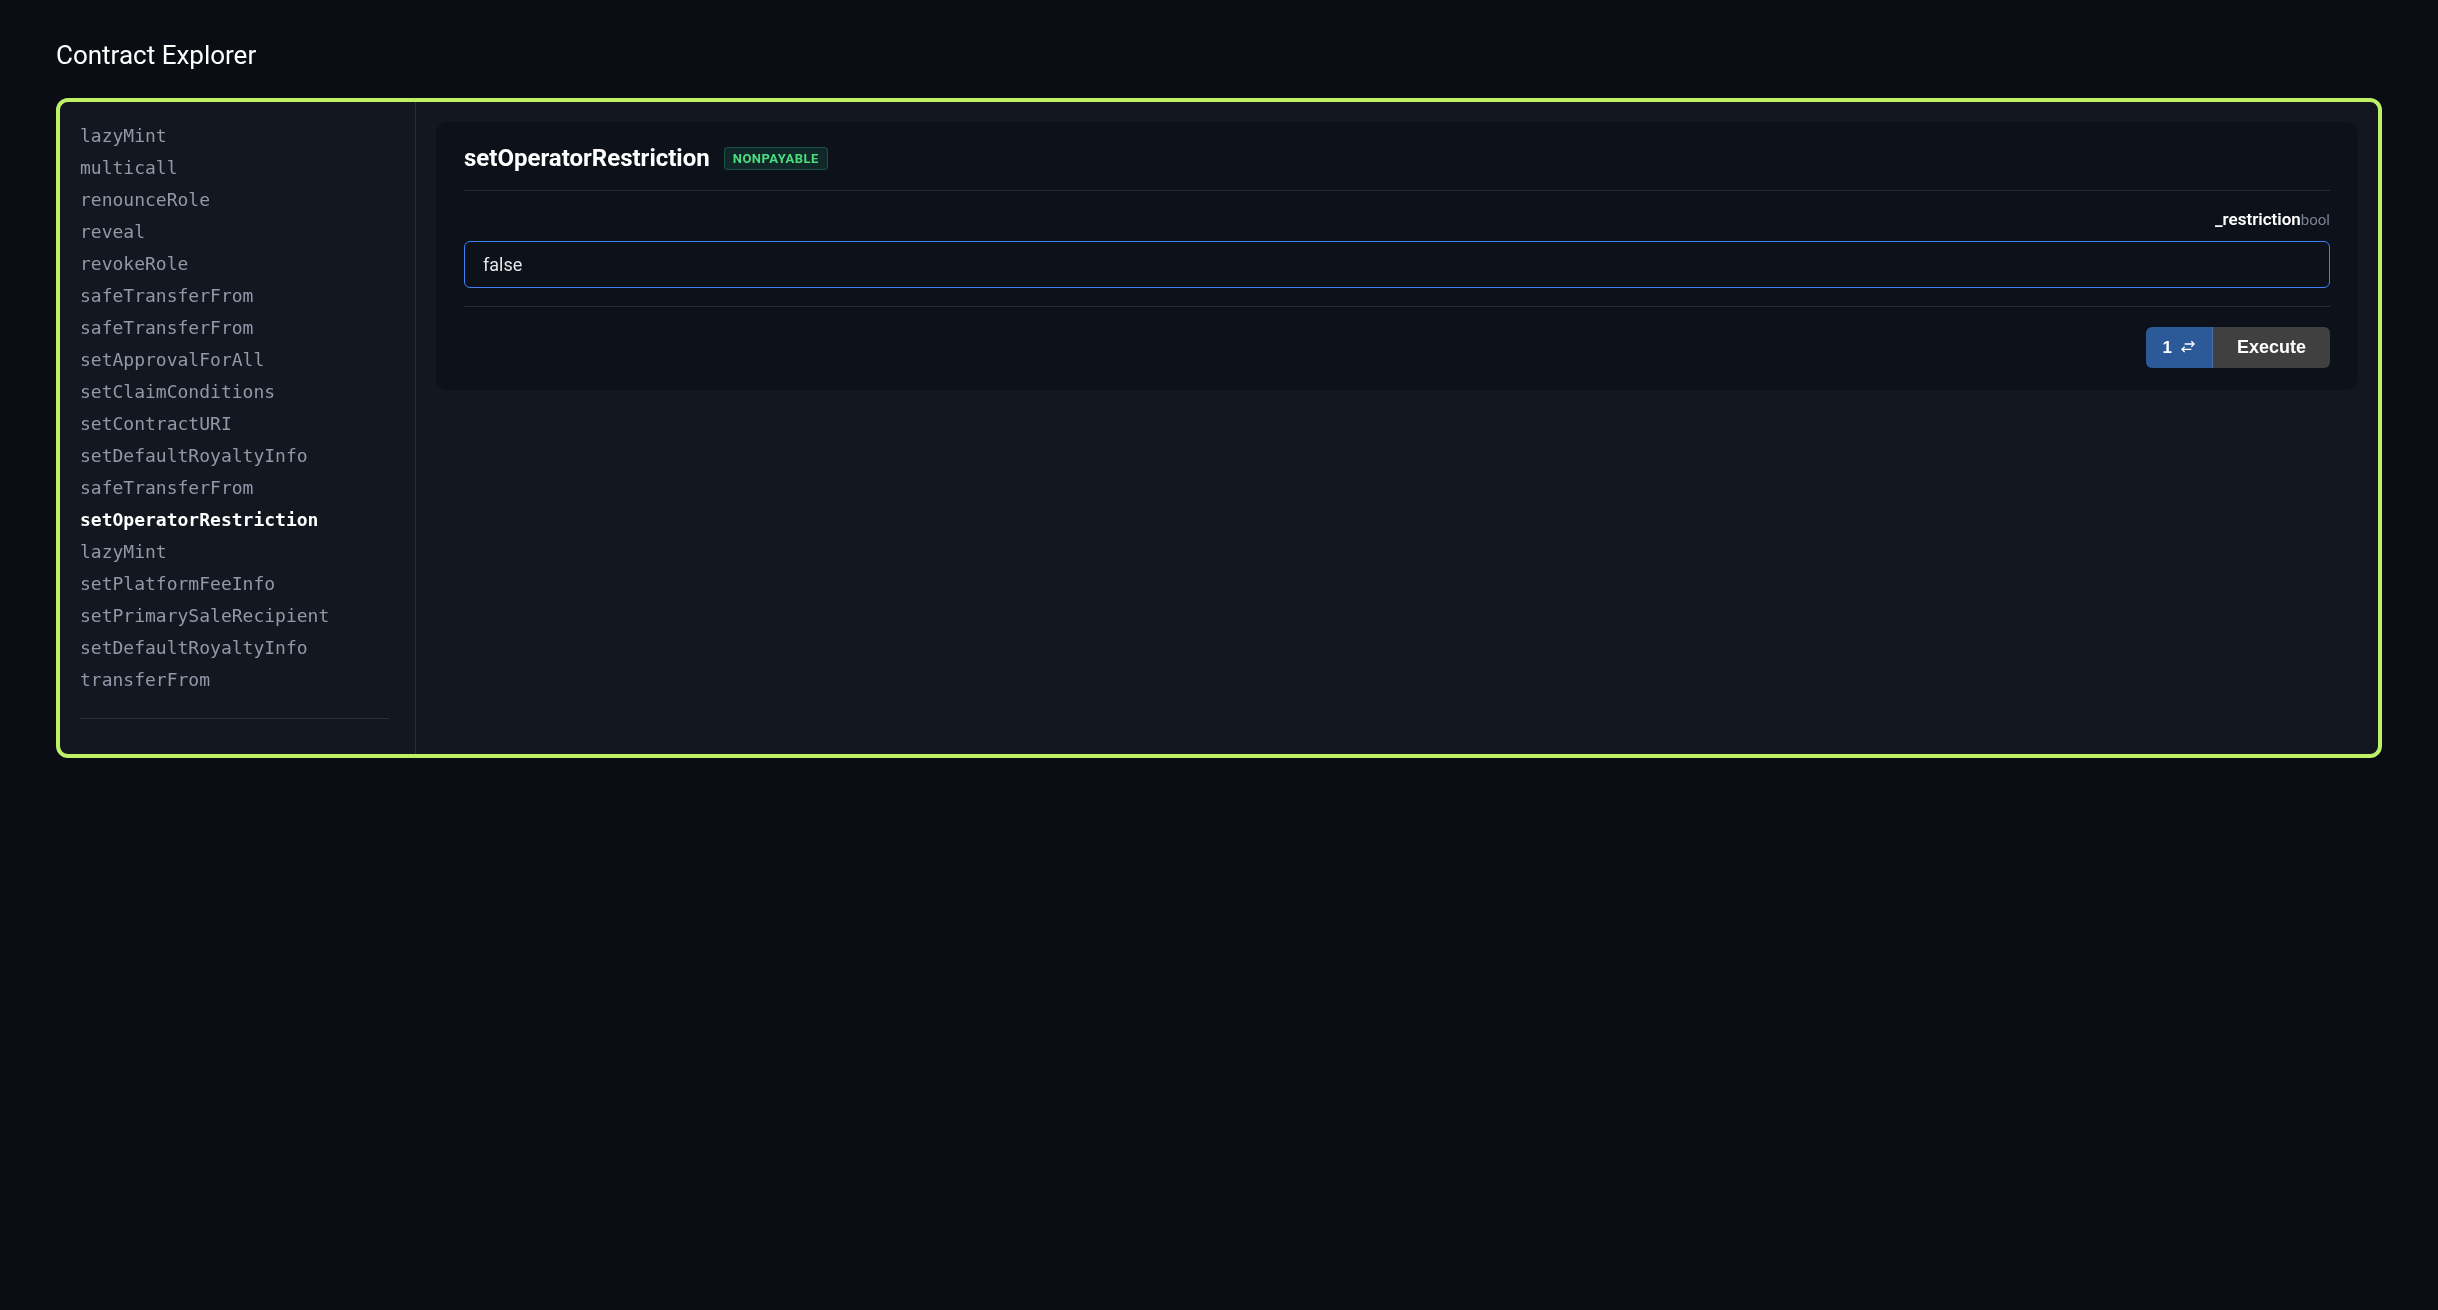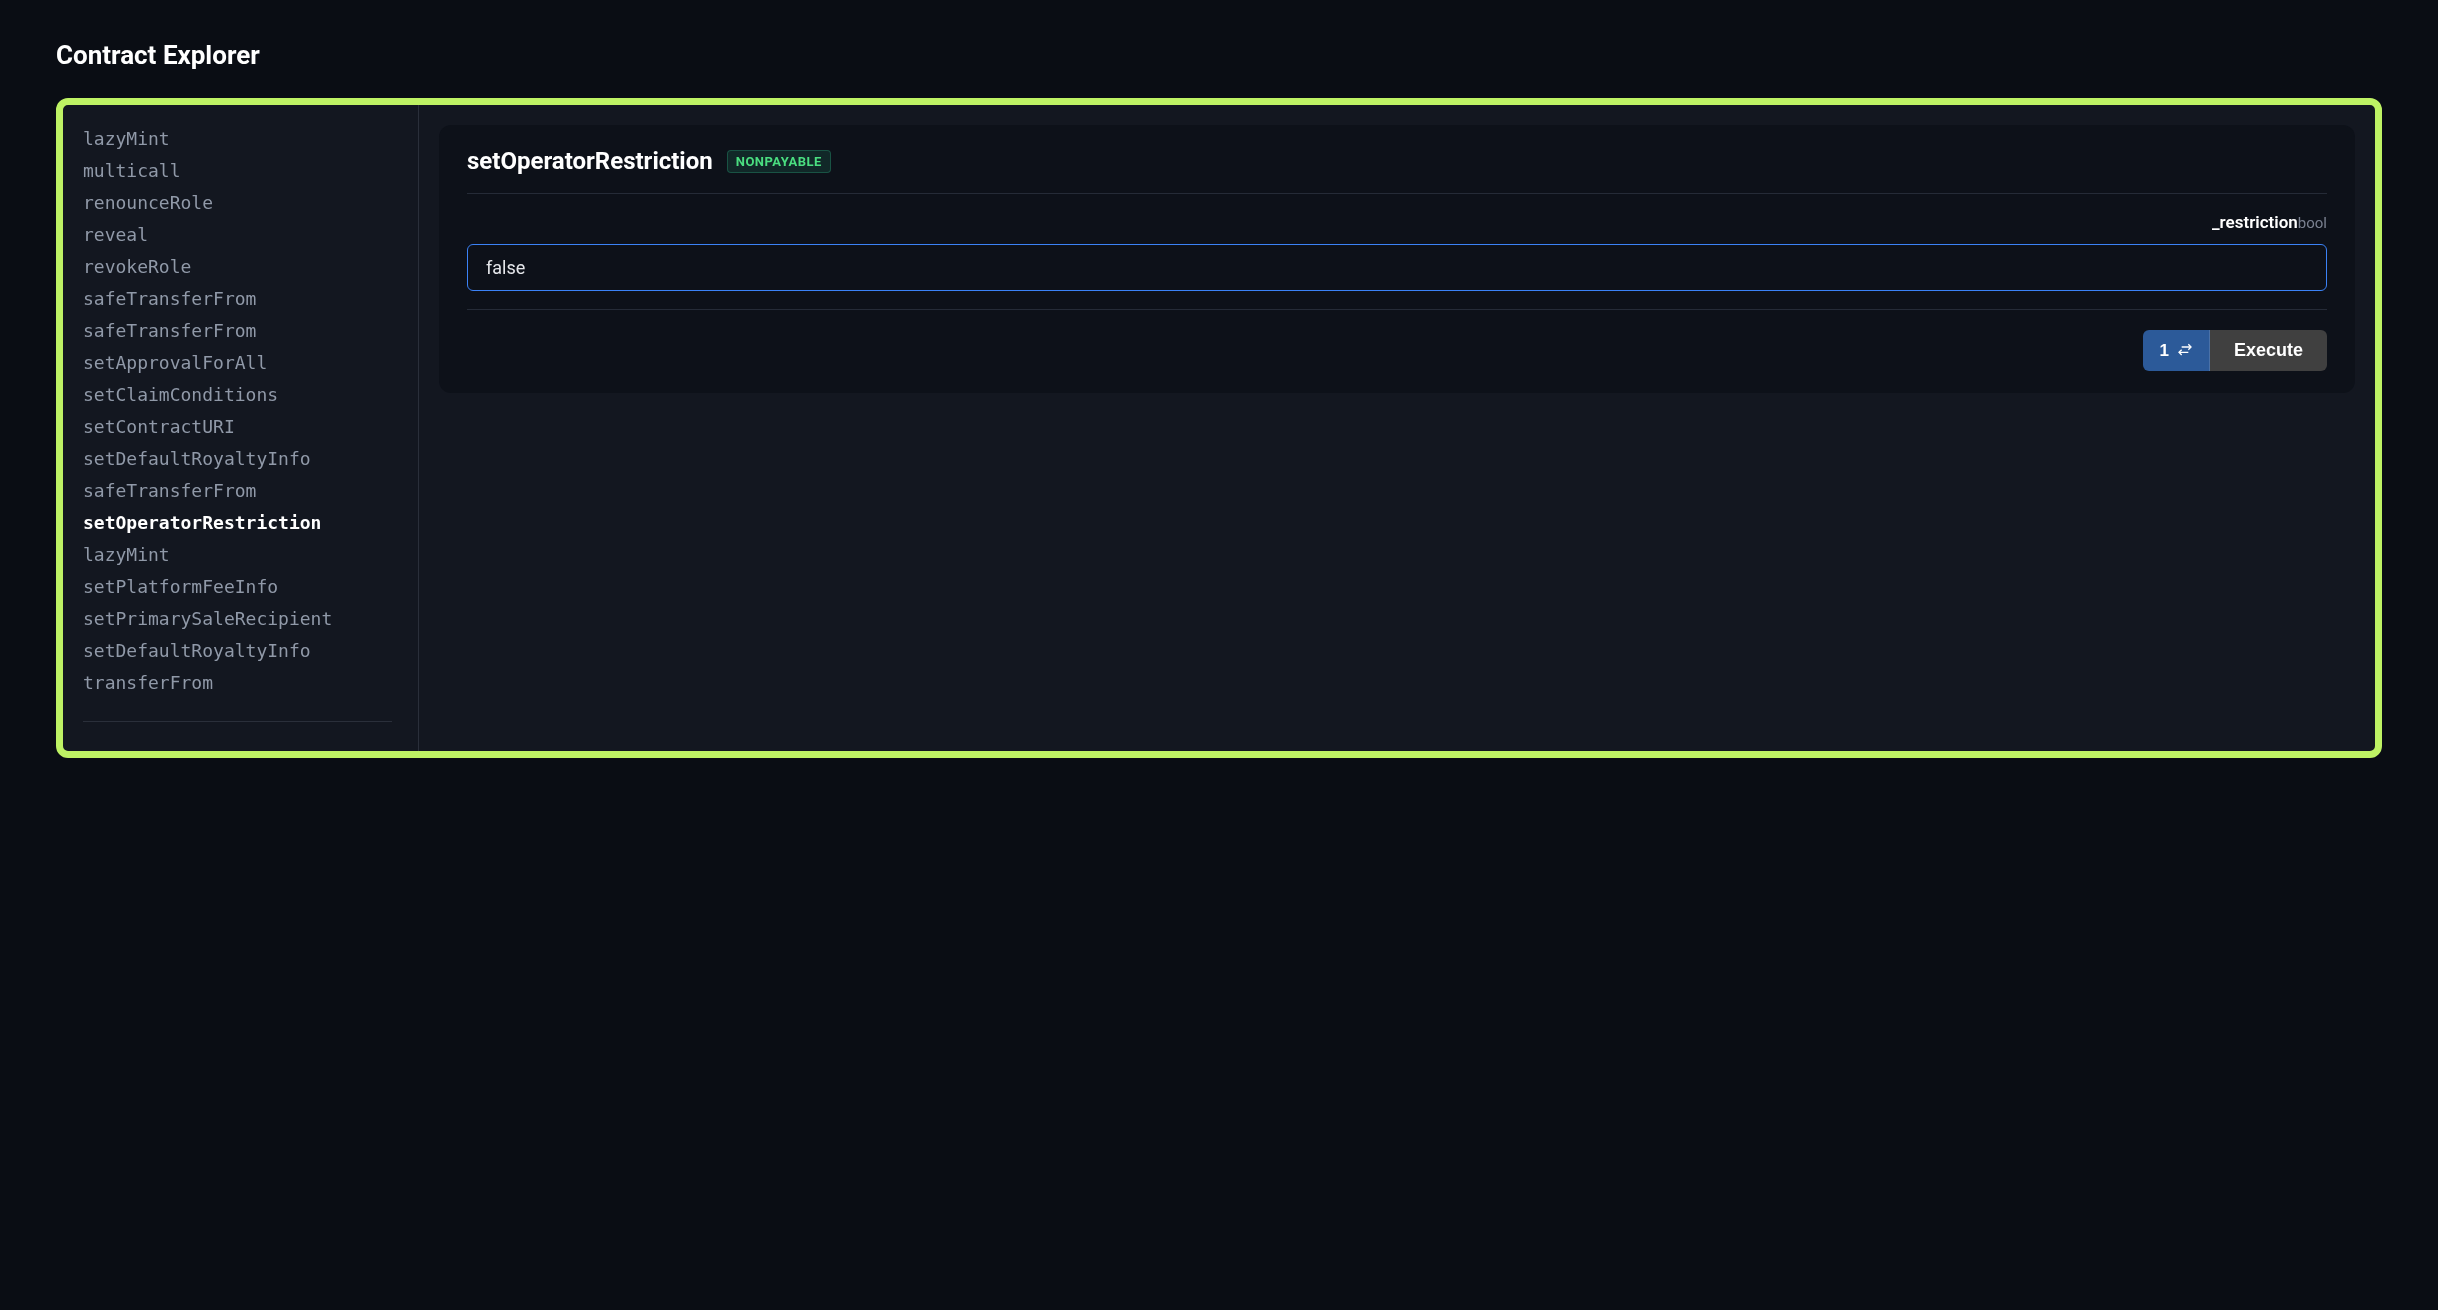--- a/index.html
+++ b/index.html
@@ -9,26 +9,26 @@
     }
     body {
       background: #0a0d14;
       color: #e5e7eb;
       font-family: -apple-system, BlinkMacSystemFont, "Segoe UI", Roboto, sans-serif;
       padding: 40px 56px;
       min-height: 100vh;
     }
     .page-title {
       font-size: 26px;
-      font-weight: 700;
+      font-weight: 400;
       color: #ffffff;
       margin-bottom: 28px;
     }
     .panel {
-      border: 7px solid #bef264;
+      border: 4px solid #bef264;
       border-radius: 12px;
       background: #131720;
       display: flex;
       height: 660px;
       overflow: hidden;
     }
     .sidebar {
       width: 356px;
       border-right: 1px solid #2a2f3a;
       padding: 18px 0 18px 20px;

